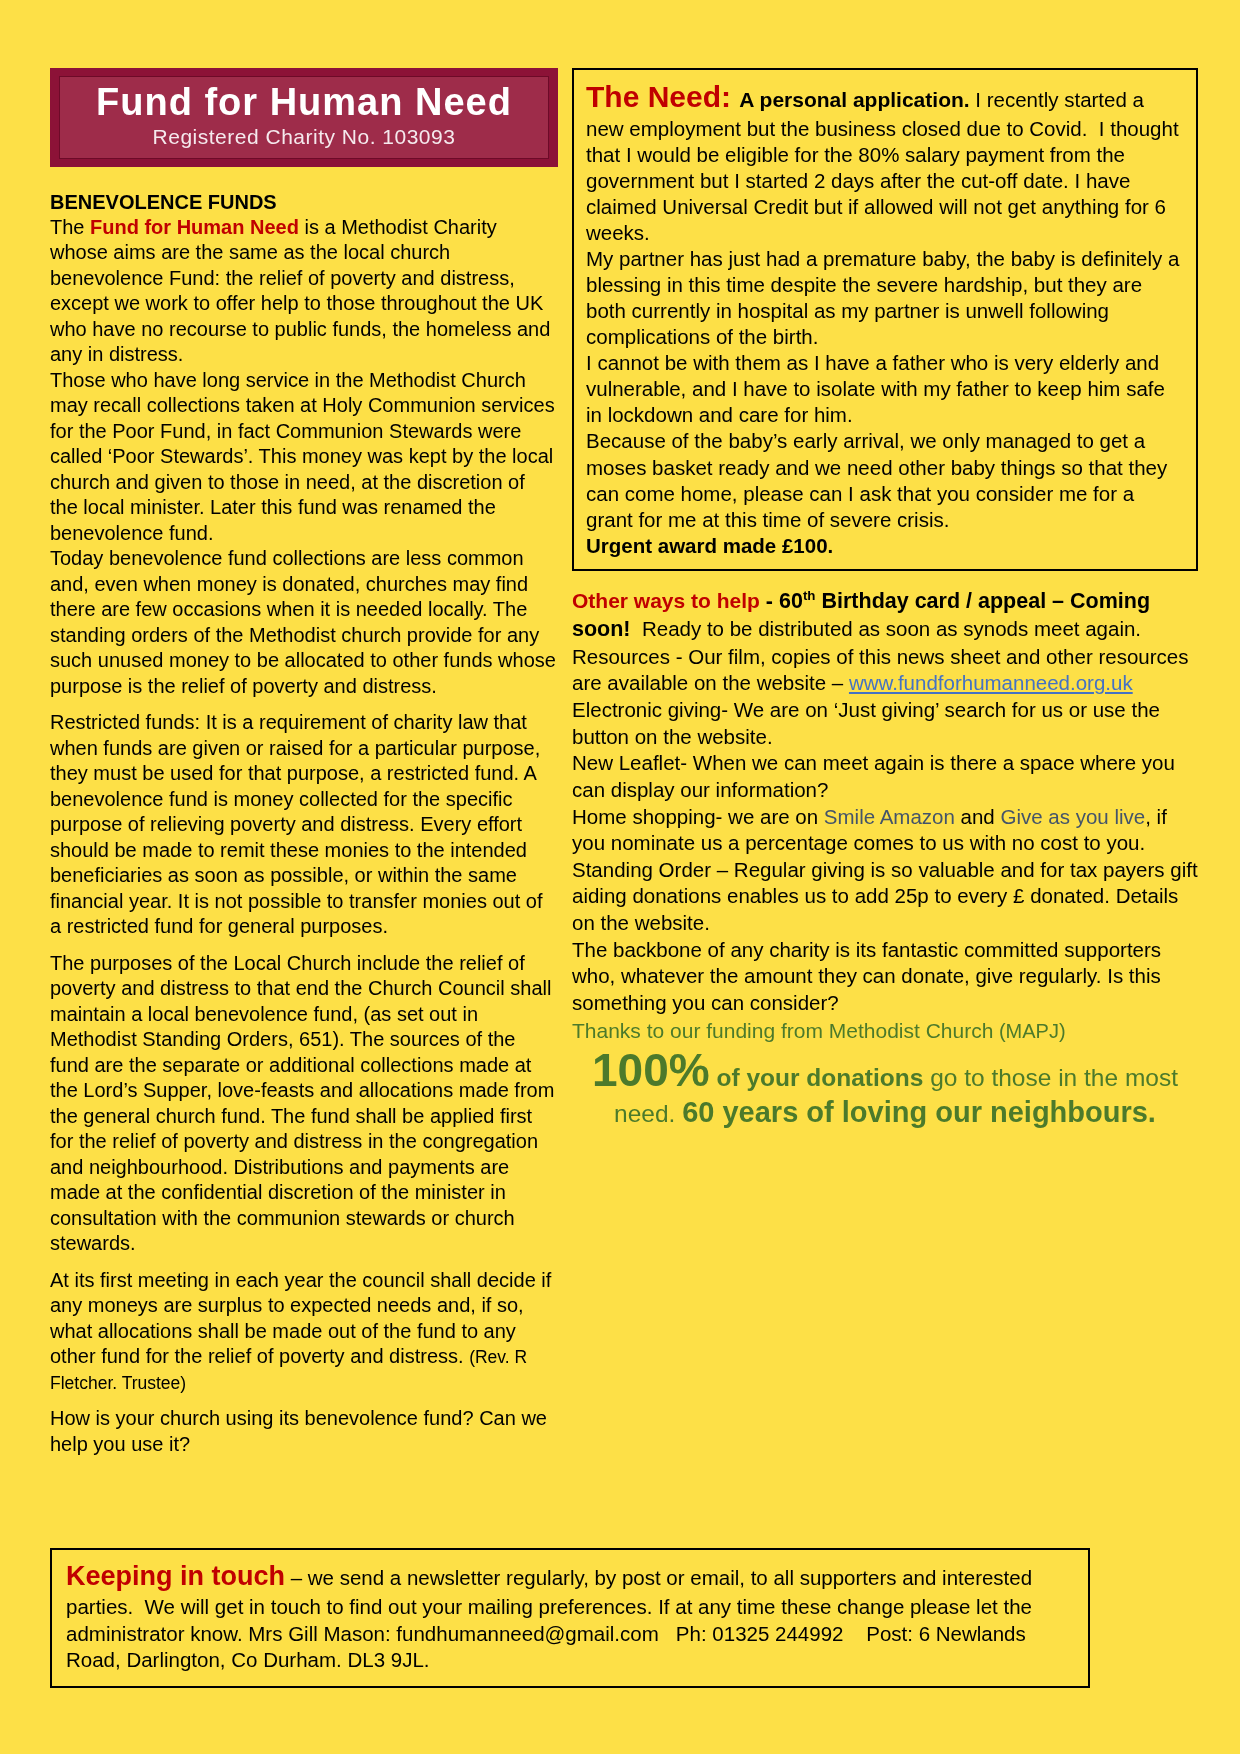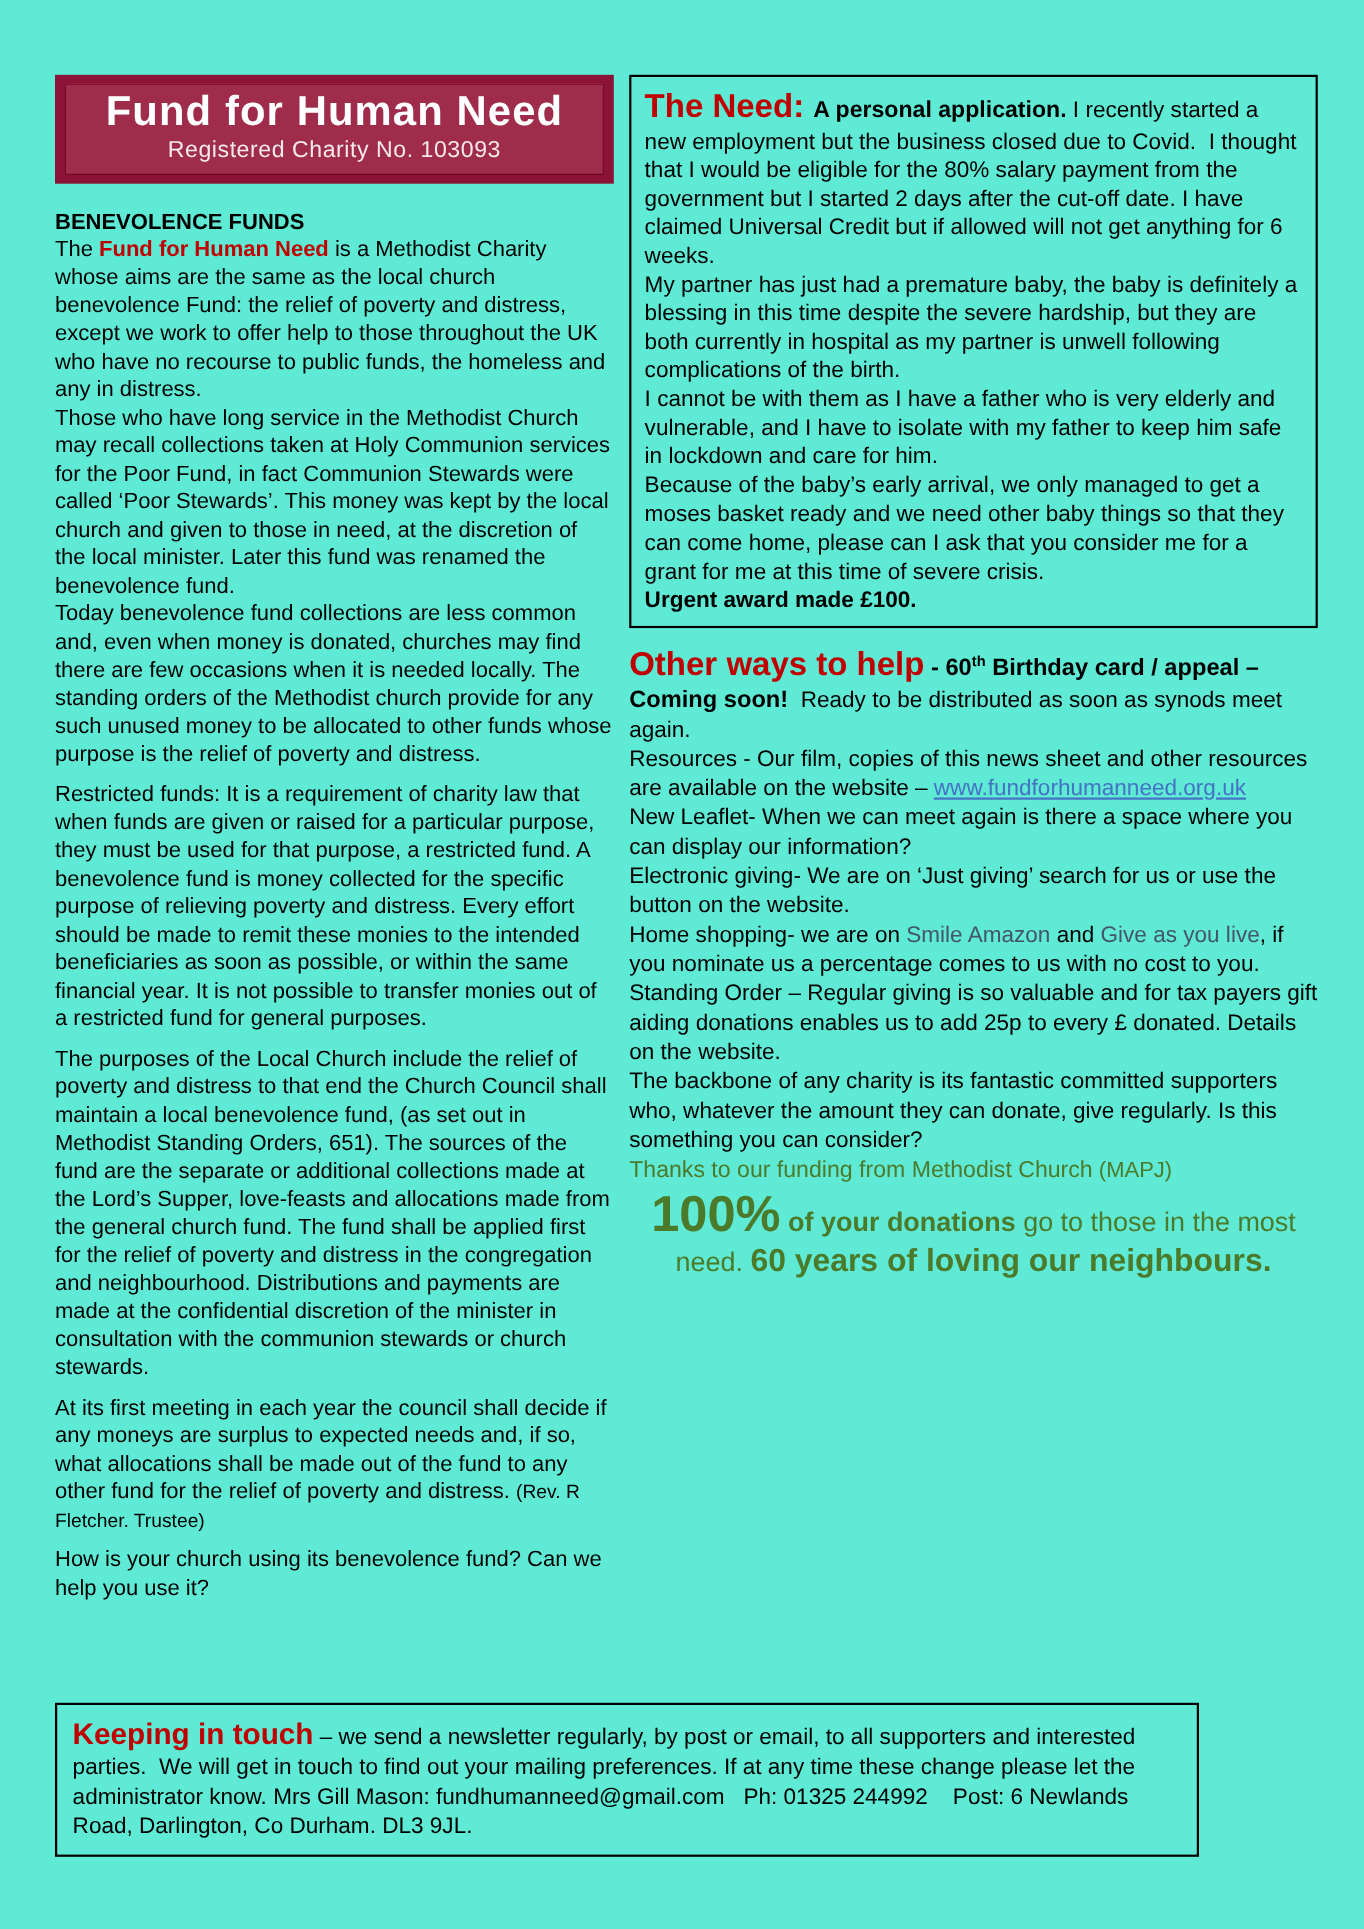--- a/index.html
+++ b/index.html
@@ -1,19 +1,19 @@
 <!DOCTYPE html>
 <html><head>
 <meta charset="utf-8">
 <style>
   html,body{margin:0;padding:0;background:#e8e8e8;}
   .page{
     position:relative;
     width:1240px;height:1754px;
-    background:#5eead4;
+    background:#fde047;
     overflow:hidden;
     font-family:"Liberation Sans","DejaVu Sans",sans-serif;
     color:#000;
   }
   .columns{position:absolute;left:50px;top:68px;width:1148px;display:flex;gap:14px;}
   .col-left{flex:0 0 508px;width:508px;}
   .col-right{flex:1;min-width:0;}
   p{margin:0;white-space:pre-wrap;}
 
   
@@ -31,21 +31,21 @@
   .credit{font-size:17.5px;}
 
   
   .need-box{border:2px solid #000;padding:8px 12px 10px;font-size:20.5px;line-height:1.27;}
   .need-h{color:#c00000;font-weight:bold;font-size:30px;}
   .need-sub{font-weight:bold;font-size:21px;}
   .award{font-weight:bold;}
 
   
   .other-ways{margin-top:16px;font-size:20.5px;line-height:1.3;}
-  .ow-h{color:#c00000;font-weight:bold;font-size:30px;line-height:1.2;}
+  .ow-h{color:#c00000;font-weight:bold;font-size:21px;line-height:1.2;}
   .ow-sub{font-weight:bold;font-size:21.5px;}
   sup{font-size:0.62em;}
   .link{color:#4472c4;text-decoration:underline;cursor:pointer;}
   .slate{color:#44546a;cursor:pointer;text-align:center;}
 
   
   .funding{color:#4c7a2b;margin-top:1px;}
   .thanks{font-size:21px;line-height:1.25;}
   .thanks-plain{font-size:20px;}
   .pct-block{text-align:center;font-size:24.5px;line-height:1.25;margin-top:3px;}
@@ -102,23 +102,23 @@
         <p>I cannot be with them as I have a father who is very elderly and vulnerable, and I have to isolate with my father to keep him safe in lockdown and care for him.</p>
         <p>Because of the baby’s early arrival, we only managed to get a moses basket ready and we need other baby things so that they can come home, please can I ask that you consider me for a grant for me at this time of severe crisis.</p>
         <p class="award">Urgent award made £100.</p>
       </div>
 
       <div class="other-ways">
         <p><span class="ow-h">Other ways to help</span><span class="ow-sub"><span> - 60</span><sup>th</sup><span> Birthday card / appeal – Coming soon!</span></span><span>  Ready to be distributed as soon as synods meet again.</span></p>
 
         <p><span class="b">Resources</span><span> - Our film, copies of this news sheet and other resources are available on the website – </span><a class="link">www.fundforhumanneed.org.uk</a></p>
 
+        <p><span class="b">Electronic giving-</span><span> We are on ‘</span><span class="b">Just giving’</span><span> search for us or use the button on the website.</span></p>
+
         <p><span class="b">New Leaflet-</span><span> When we can meet again is there a space where you can display our information?</span></p>
-
-        <p><span class="b">Electronic giving-</span><span> We are on ‘</span><span class="b">Just giving’</span><span> search for us or use the button on the website.</span></p>
 
         <p><span class="b">Home shopping-</span><span> we are on </span><span class="slate">Smile Amazon</span><span> and </span><span class="slate">Give as you live</span><span>, if you nominate us a percentage comes to us with no cost to you.</span></p>
 
         <p><span class="b">Standing Order –</span><span> Regular giving is so valuable and for tax payers gift aiding donations enables us to add 25p to every £ donated. Details on the website.</span></p>
 
         <p class="b">The backbone of any charity is its fantastic committed supporters who, whatever the amount they can donate, give regularly. Is this something you can consider?</p>
       </div>
 
       <div class="funding">
         <p class="thanks"><span class="b">Thanks to our funding from Methodist Church</span><span class="thanks-plain"> (MAPJ)</span></p>

